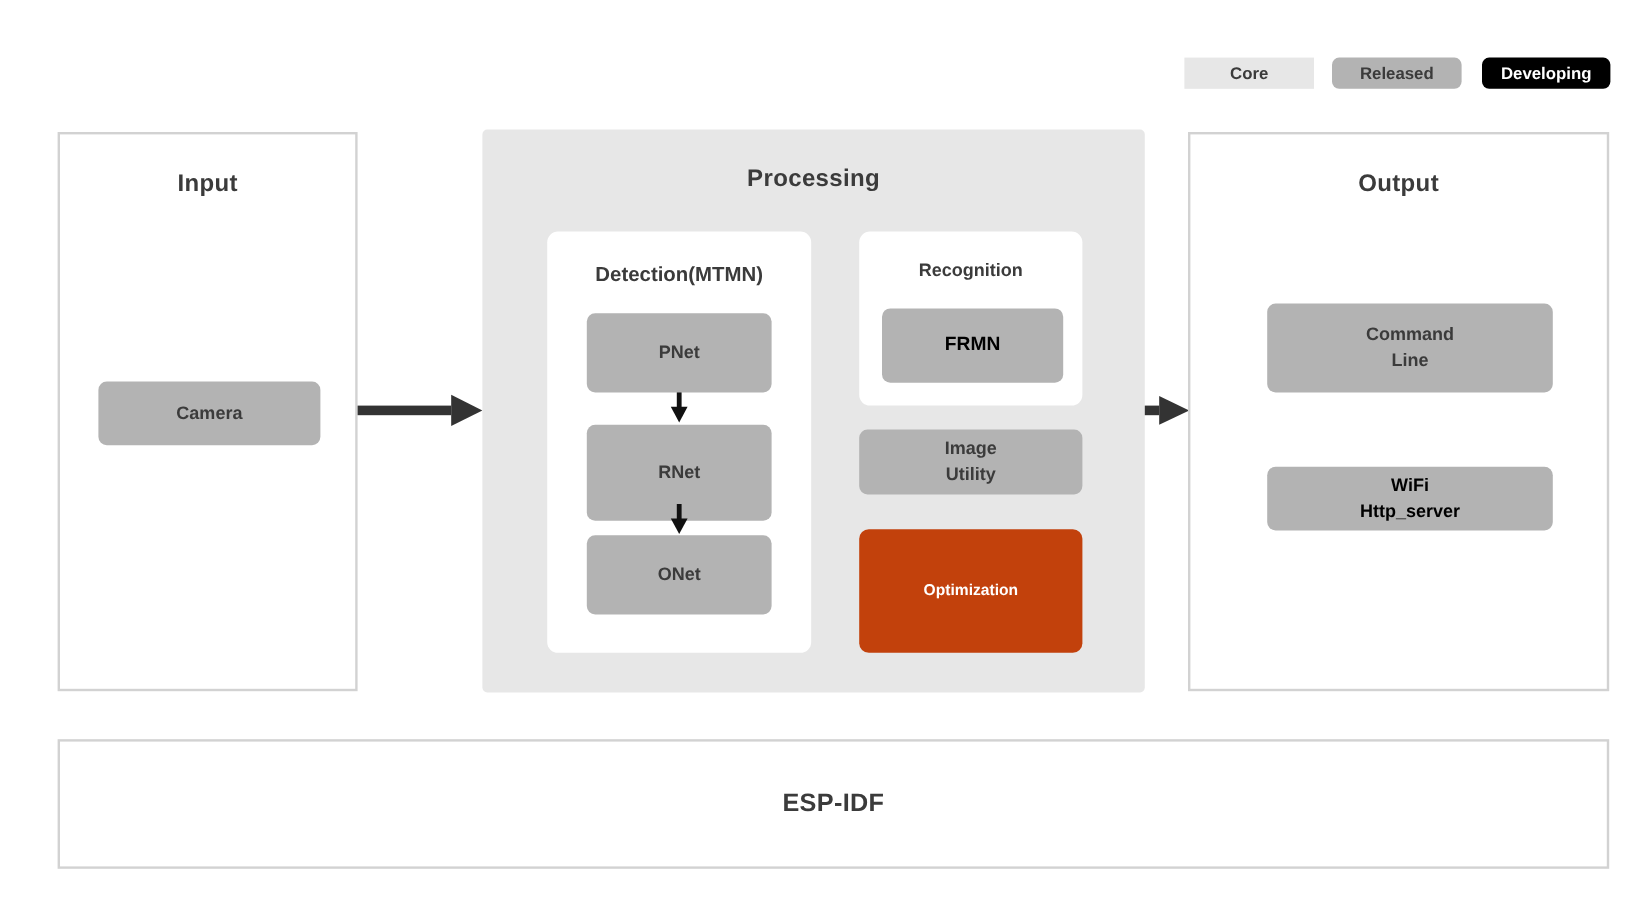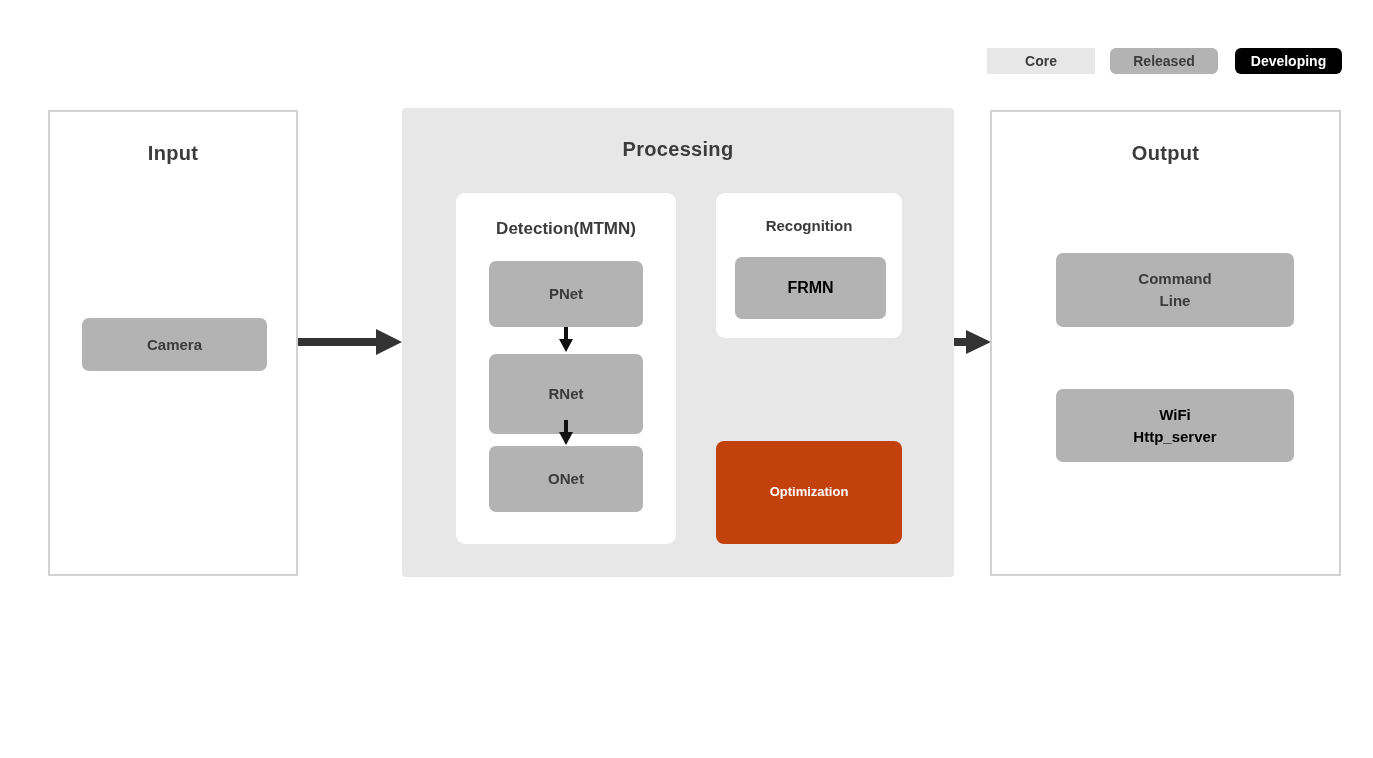--- a/index.html
+++ b/index.html
@@ -62,21 +62,21 @@
   .node-pnet { left: 33px; top: 68px;  width: 154px; height: 66px; }
   .node-rnet { left: 33px; top: 161px; width: 154px; height: 80px; }
   .node-onet { left: 33px; top: 253px; width: 154px; height: 66px; }
   .node-frmn { left: 19px; top: 64px;  width: 151px; height: 62px; font-size: 16px; }
   .node-image-utility { left: 314px; top: 250px; width: 186px; height: 54px; }
   .node-optimization  {
     left: 314px; top: 333px; width: 186px; height: 103px;
     background: #c2410c; color: #ffffff; font-size: 13px; border-radius: 8px;
   }
   .node-command-line { left: 64px; top: 141px; width: 238px; height: 74px; }
-  .node-wifi         { left: 64px; top: 277px; width: 238px; height: 73px; }
+  .node-wifi         { left: 64px; top: 277px; width: 238px; height: 53px; }
 
   
   .h-stem { position: absolute; background: #333333; height: 8px; }
   .h-head { position: absolute; width: 0; height: 0; border-style: solid;
             border-color: transparent; border-left-color: #333333; }
   .arrow1-stem { left: 298px; top: 338px; width: 78px; }
   .arrow1-head { left: 376px; top: 329px; border-width: 13px 0 13px 26px; }
   .arrow2-stem { left: 954px; top: 338px; width: 12px; }
   .arrow2-head { left: 966px; top: 330px; border-width: 12px 0 12px 25px; }
 
@@ -125,31 +125,36 @@
         <div class="v-head varrow2-head"></div>
       </div>
       <div class="node node-onet">ONet</div>
     </div>
 
     <div class="subbox subbox-recognition">
       <div class="subbox-title">Recognition</div>
       <div class="node node-frmn node-black-text">FRMN</div>
     </div>
 
+    <div class="node node-image-utility">Image
+Utility</div>
 
     <div class="node node-optimization">Optimization</div>
   </div>
 
   <div>
     <div class="h-stem arrow2-stem"></div>
     <div class="h-head arrow2-head"></div>
   </div>
 
   <div class="panel panel-output">
     <div class="panel-title">Output</div>
     <div class="node node-command-line">Command
 Line</div>
     <div class="node node-wifi node-black-text">WiFi
 Http_server</div>
   </div>
 
+  <div class="panel panel-espidf">
+    <div class="panel-title">ESP-IDF</div>
+  </div>
 
 </div>
 
 </body></html>

